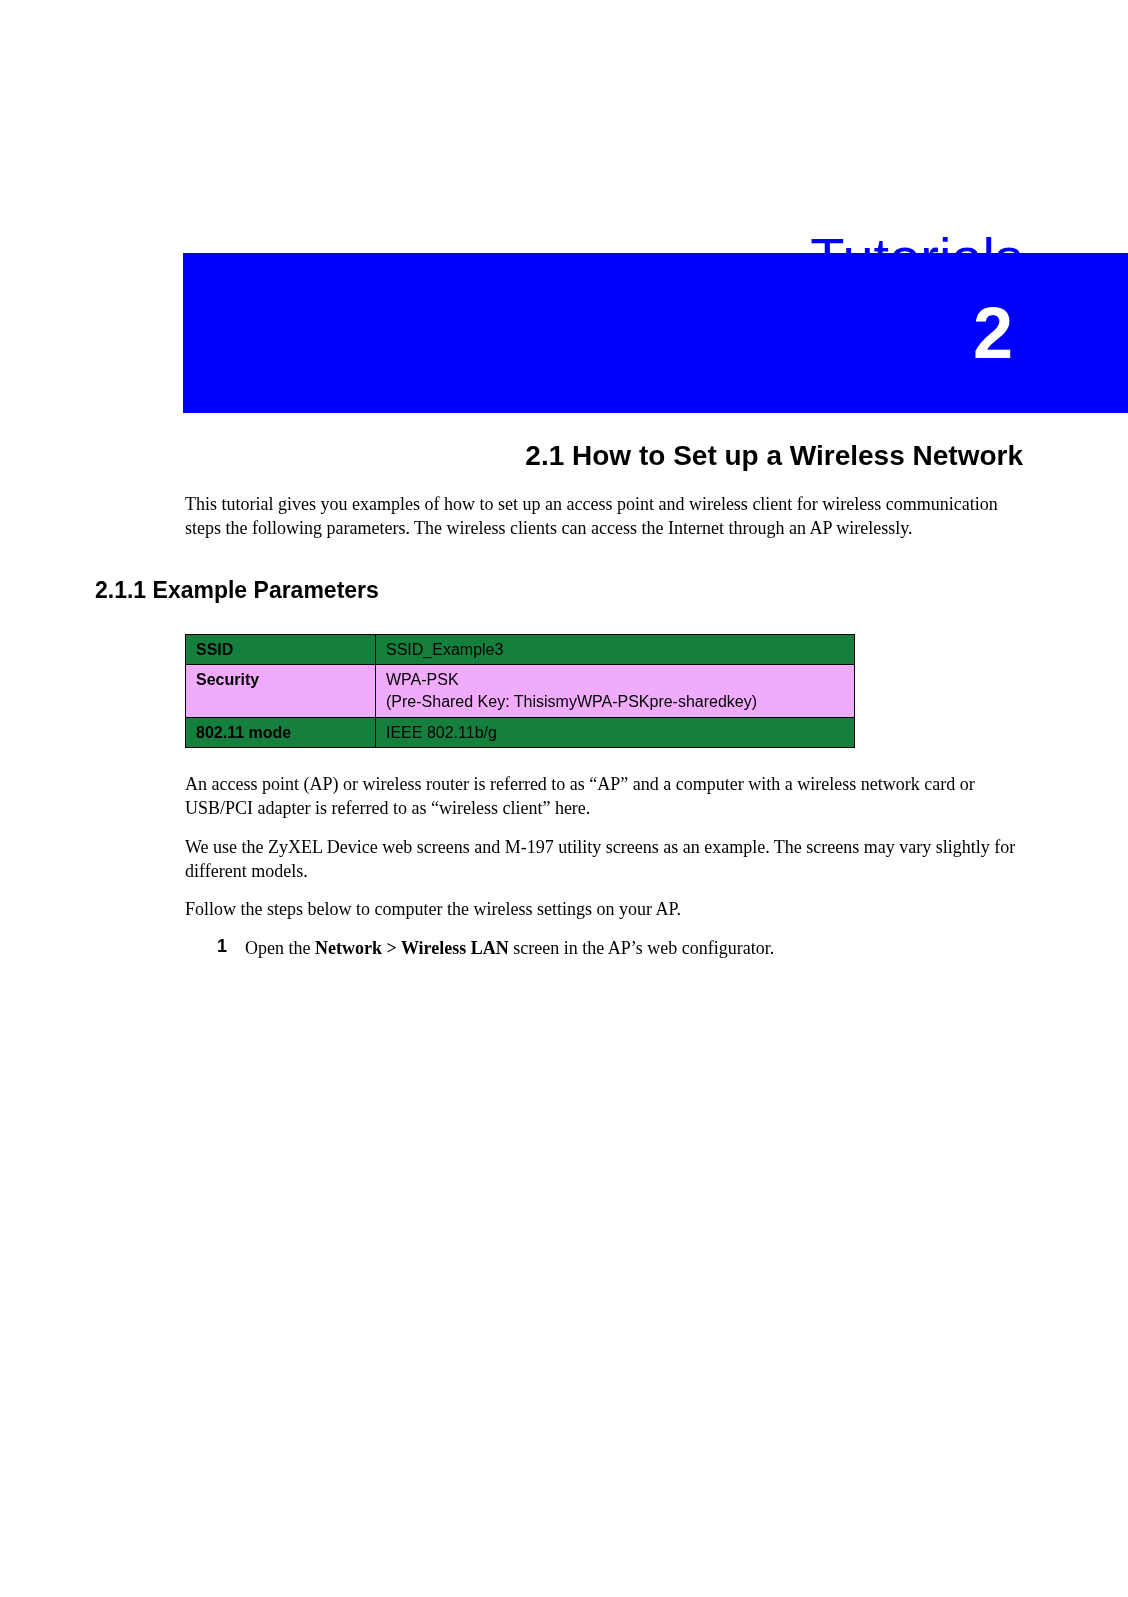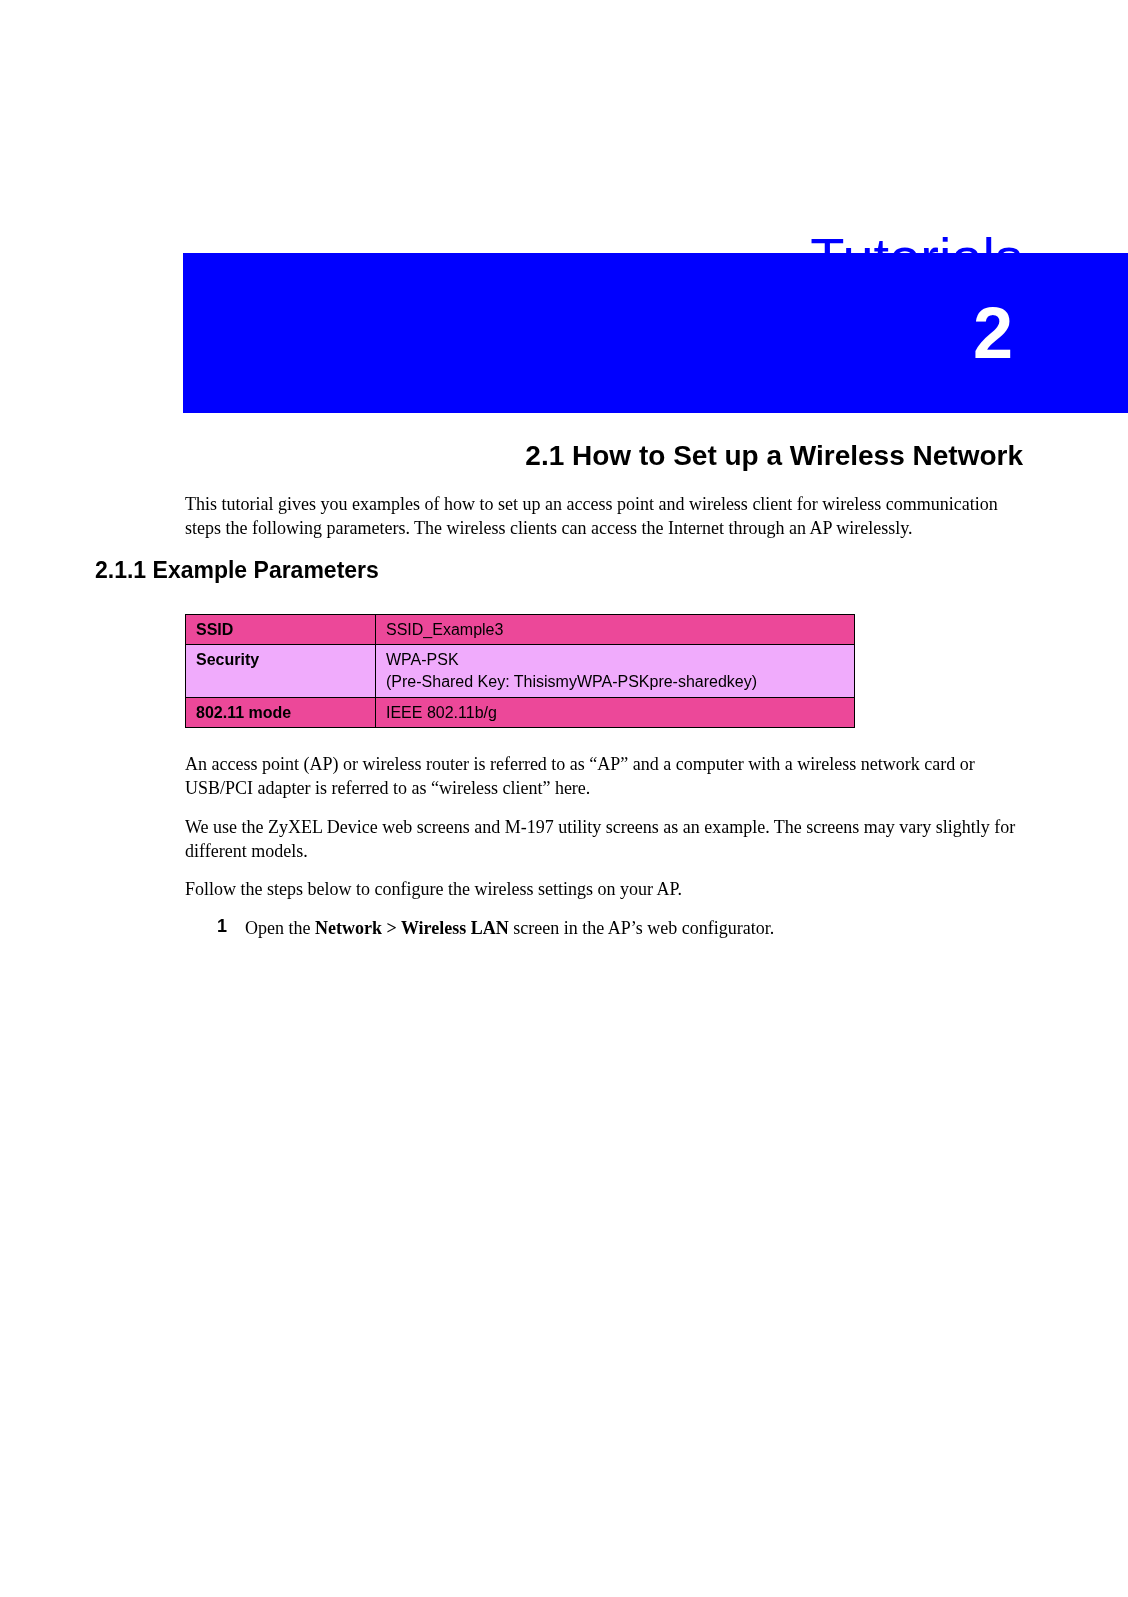--- a/index.html
+++ b/index.html
@@ -60,21 +60,21 @@
       font-size: 28px;
       font-weight: bold;
       margin-bottom: 20px;
       margin-left: 0;
       text-align: right;
     }
     .subsection-heading {
       font-family: Arial, Helvetica, sans-serif;
       font-size: 23px;
       font-weight: bold;
-      margin-top: 16px;
+      margin-top: 36px;
       margin-bottom: 18px;
       margin-left: 0;
     }
     .body-text {
       font-family: "Times New Roman", Times, serif;
       font-size: 18px;
       margin-left: 90px;
       margin-bottom: 14px;
       line-height: 1.35;
     }
@@ -90,21 +90,21 @@
       padding: 4px 10px;
       font-family: Arial, Helvetica, sans-serif;
       font-size: 16px;
       vertical-align: top;
       line-height: 1.35;
     }
     .params-table td:first-child {
       width: 190px;
     }
     .row-odd {
-      background: #ec4899;
+      background: #15803d;
     }
     .row-even {
       background: #f0abfc;
     }
     .cell-label {
       font-weight: bold;
     }
     .ordered-item {
       display: flex;
       margin-left: 122px;
@@ -160,21 +160,21 @@
     <tr class="row-odd">
       <td class="cell-label">802.11 mode</td>
       <td>IEEE 802.11b/g</td>
     </tr>
   </tbody>
     </table>
 
   <p class="body-text">An access point (AP) or wireless router is referred to as “AP” and a computer with a wireless network card or USB/PCI adapter is referred to as “wireless client” here.</p>
   <p class="body-text">We use the ZyXEL Device web screens and M-197 utility screens as an example. The screens may vary slightly for different models.</p>
 
-  <p class="body-text">Follow the steps below to configure the wireless settings on your AP.</p>
+  <p class="body-text">Follow the steps below to computer the wireless settings on your AP.</p>
 
   <div class="ordered-item">
     <span class="ordered-num">1</span>
     <span class="ordered-text">
       <span>Open the </span><span class="bold-inline">Network &gt; Wireless LAN</span><span> screen in the AP’s web configurator.</span>
     </span>
   </div>
 
 </div>
 

